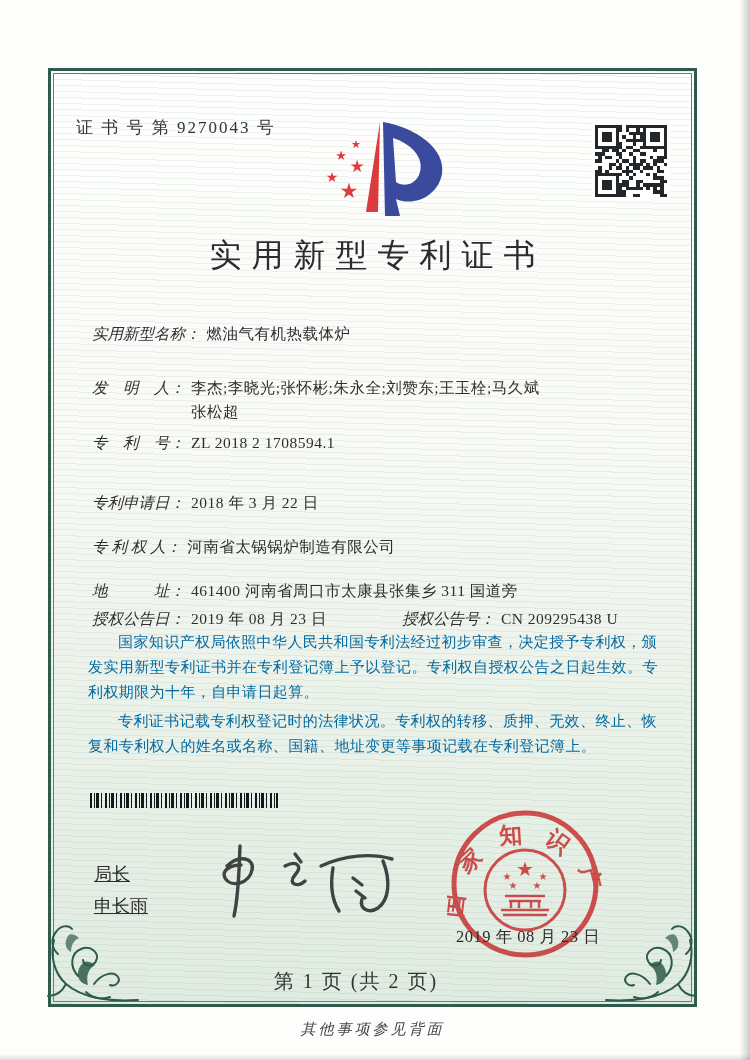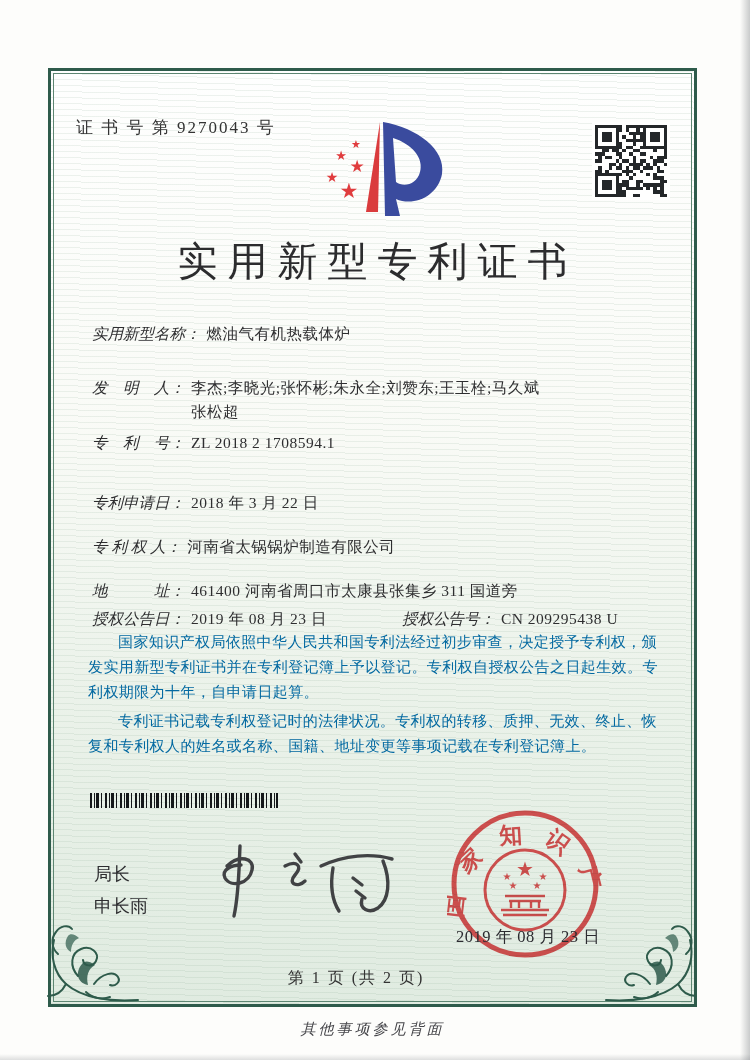--- a/index.html
+++ b/index.html
@@ -28,21 +28,21 @@
 
   .logo{position:absolute;left:296px;top:118px;z-index:2;}
   .qr{position:absolute;left:592px;top:122px;z-index:2;width:78px;height:78px;background:#fff;
       padding:3px;box-sizing:border-box;}
   .qr-grid{display:grid;grid-template-columns:repeat(21,1fr);grid-template-rows:repeat(21,1fr);
       width:72px;height:72px;}
   .qr-grid i{display:block;}
   .qr-grid i.on{background:#24272a;}
 
   .title{position:absolute;left:48px;top:234px;width:649px;z-index:2;text-align:center;
-      font-size:40px;letter-spacing:10px;text-indent:10px;color:#2c2c2e;font-weight:500;}
+      font-size:32px;letter-spacing:10px;text-indent:10px;color:#2c2c2e;font-weight:500;}
 
   .fields{position:absolute;left:92px;top:322px;width:570px;z-index:2;}
   .row{display:flex;font-size:15.5px;line-height:24px;color:#2e2e30;}
   .row .label{white-space:pre;flex:none;font-style:italic;}
   .row .value{margin-left:6px;letter-spacing:.5px;white-space:pre-line;}
   .row-inventors{margin-top:30px;}
   .row-patno{margin-top:7px;}
   .row-filing{margin-top:36px;}
   .row-patentee{margin-top:20px;}
   .row-address{margin-top:20px;}
@@ -52,31 +52,31 @@
 
   .paragraphs{position:absolute;left:88px;top:630px;width:576px;z-index:2;
       font-size:15px;line-height:25px;letter-spacing:.4px;color:#0369a1;}
   .paragraphs p{margin:0 0 4px 0;text-indent:2em;}
 
   .barcode{position:absolute;left:90px;top:793px;width:188px;height:15px;z-index:2;
       background:repeating-linear-gradient(90deg,#15181a 0 2px,rgba(0,0,0,0) 2px 4px,
       #15181a 4px 5px,rgba(0,0,0,0) 5px 6px,#15181a 6px 9px,rgba(0,0,0,0) 9px 11px,
       #15181a 11px 12px,rgba(0,0,0,0) 12px 15px);}
 
-  .signer{position:absolute;left:94px;top:858px;z-index:2;font-size:18px;color:#2d2d30;}
+  .signer{position:absolute;left:94px;top:858px;z-index:2;font-size:18px;color:#2d2d30;text-decoration:underline;}
   .signer div{line-height:32px;}
   .signature{position:absolute;left:205px;top:838px;z-index:3;}
 
   .seal{position:absolute;left:447px;top:806px;width:156px;height:156px;z-index:3;
       opacity:.88;mix-blend-mode:multiply;}
   .seal-date{position:absolute;left:456px;top:926px;z-index:4;font-size:16.5px;
       letter-spacing:.5px;color:#2b2b30;}
 
   .page-indicator{position:absolute;left:48px;top:968px;width:616px;z-index:2;text-align:center;
-      font-size:16px;letter-spacing:2px;color:#333;}
+      font-size:20px;letter-spacing:2px;color:#333;}
   .back-note{position:absolute;left:48px;top:1020px;width:649px;z-index:2;text-align:center;
       font-size:15px;letter-spacing:3px;color:#46464a;font-style:italic;}
 </style>
 </head>
 <body>
 
 <div class="page">
 
   <div class="frame"></div>
 

